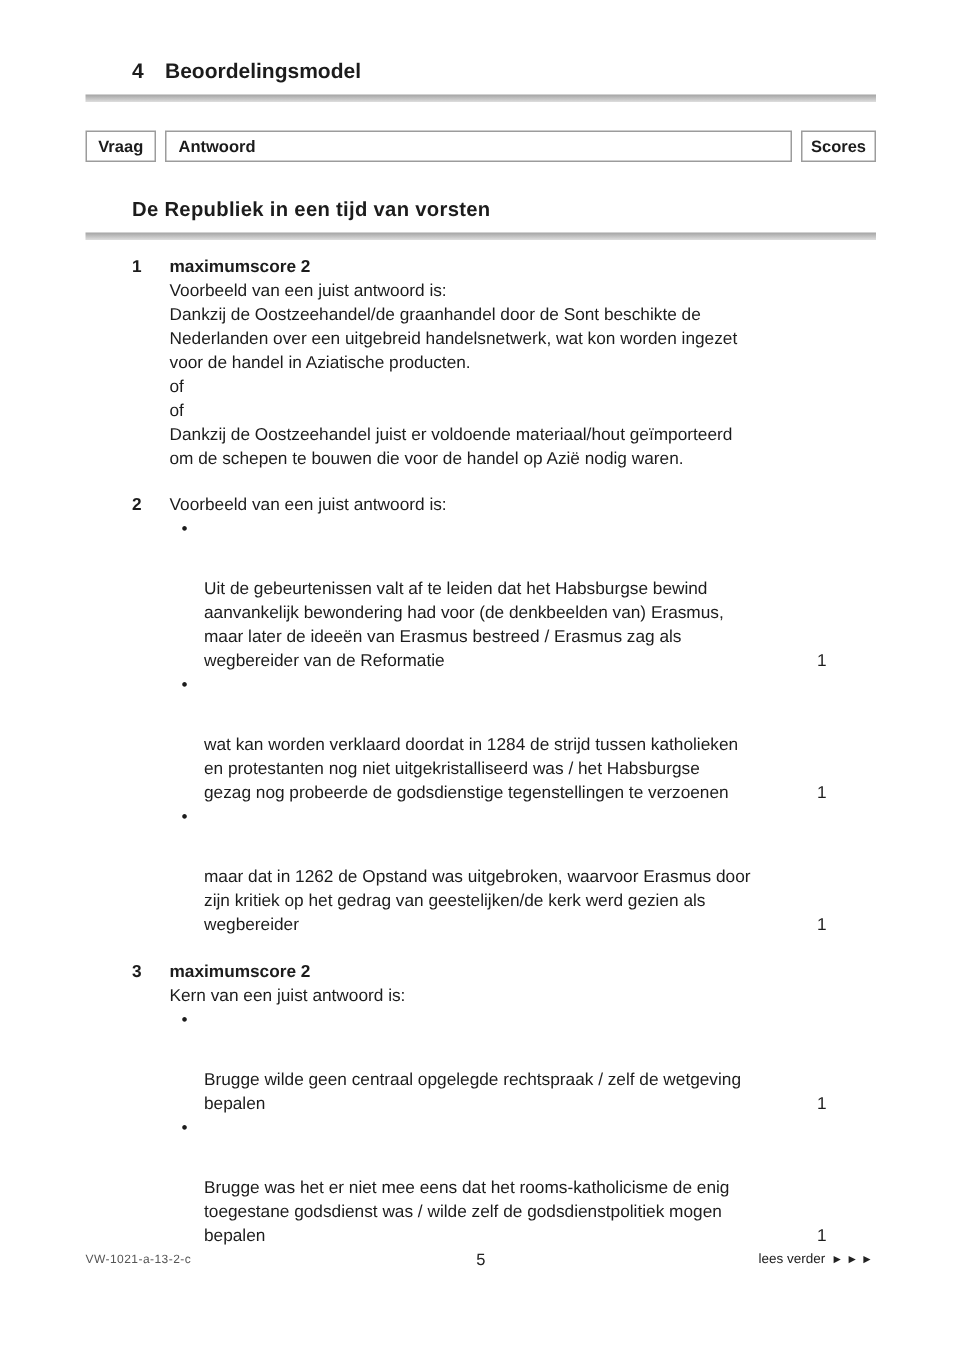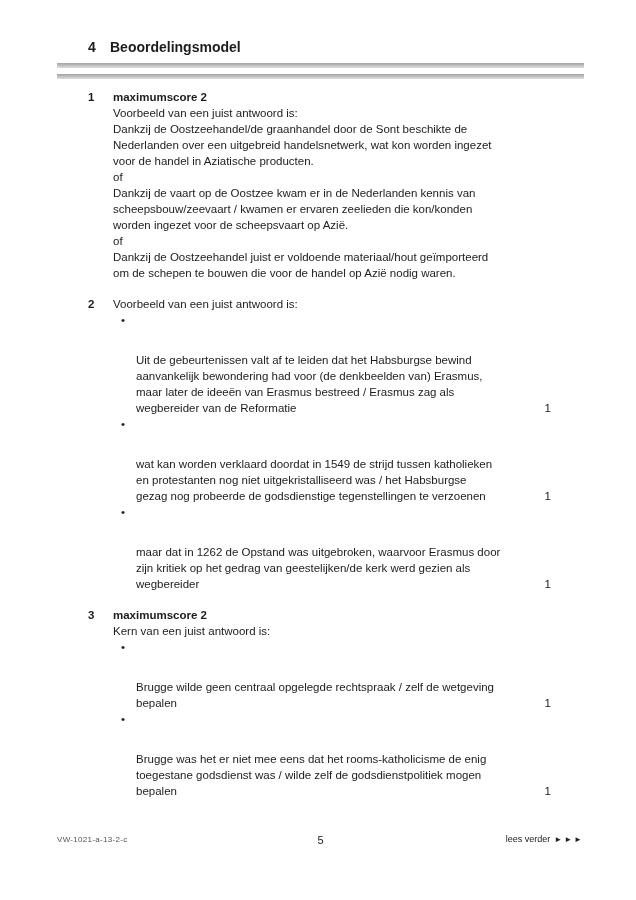--- a/index.html
+++ b/index.html
@@ -90,58 +90,61 @@
 
 <div class="page">
   <div class="content">
 
     <div class="doc-header">
       <span class="sec-num">4</span>
       <span>Beoordelingsmodel</span>
     </div>
     <div class="rule"></div>
 
+    <div class="cols-row">
+      <div class="col-box vraag">Vraag</div>
+      <div class="col-box antwoord">Antwoord</div>
+      <div class="col-box scores">Scores</div>
+    </div>
 
+    <div class="topic-title">De Republiek in een tijd van vorsten</div>
     <div class="rule topic-rule"></div>
 
     <div class="questions">
 
       <div class="question">
         <span class="q-number">1</span>
         <div class="q-body">
           <div class="q-title">maximumscore 2</div>
           <div class="q-par">Voorbeeld van een juist antwoord is:</div>
           <div class="q-par">Dankzij de Oostzeehandel/de graanhandel door de Sont beschikte de
 Nederlanden over een uitgebreid handelsnetwerk, wat kon worden ingezet
 voor de handel in Aziatische producten.</div>
           <div class="q-par">of</div>
-          <div class="q-par">Dankzij de vaart op de Oostzee kwam er in de Nederlanden kennis van
-scheepsbouw/zeevaart / kwamen er ervaren zeelieden die kon/konden
-worden ingezet voor de scheepsvaart op Azië.</div>
           <div class="q-par">of</div>
           <div class="q-par">Dankzij de Oostzeehandel juist er voldoende materiaal/hout geïmporteerd
 om de schepen te bouwen die voor de handel op Azië nodig waren.</div>
         </div>
       </div>
 
       <div class="question">
         <span class="q-number">2</span>
         <div class="q-body">
           <div class="q-par">Voorbeeld van een juist antwoord is:</div>
           <div class="bullet-row">
             <span class="bullet-marker"></span>
             <span class="bullet-text">Uit de gebeurtenissen valt af te leiden dat het Habsburgse bewind
 aanvankelijk bewondering had voor (de denkbeelden van) Erasmus,
 maar later de ideeën van Erasmus bestreed / Erasmus zag als
 wegbereider van de Reformatie</span>
             <span class="bullet-score">1</span>
           </div>
           <div class="bullet-row">
             <span class="bullet-marker"></span>
-            <span class="bullet-text">wat kan worden verklaard doordat in 1549 de strijd tussen katholieken
+            <span class="bullet-text">wat kan worden verklaard doordat in 1284 de strijd tussen katholieken
 en protestanten nog niet uitgekristalliseerd was / het Habsburgse
 gezag nog probeerde de godsdienstige tegenstellingen te verzoenen</span>
             <span class="bullet-score">1</span>
           </div>
           <div class="bullet-row">
             <span class="bullet-marker"></span>
             <span class="bullet-text">maar dat in 1262 de Opstand was uitgebroken, waarvoor Erasmus door
 zijn kritiek op het gedrag van geestelijken/de kerk werd gezien als
 wegbereider</span>
             <span class="bullet-score">1</span>

